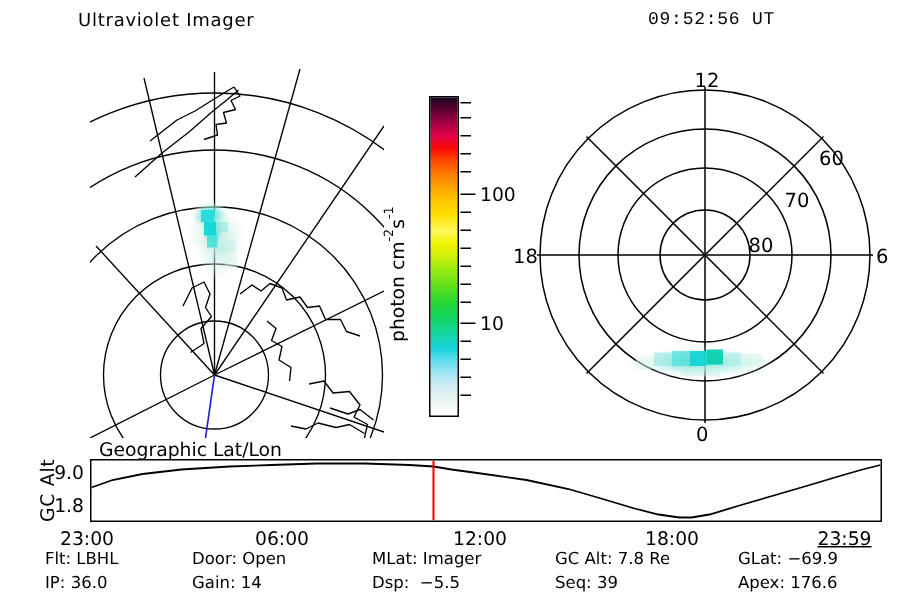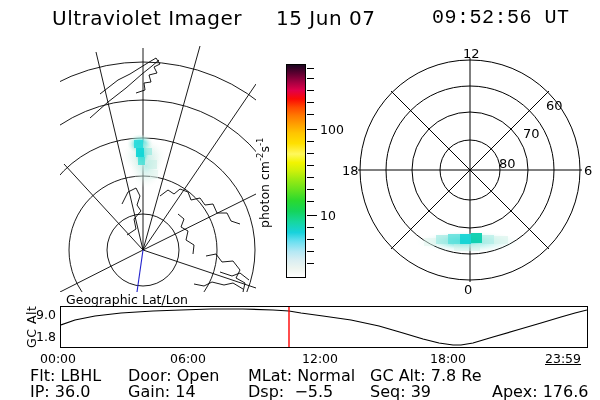--- a/index.html
+++ b/index.html
@@ -4,21 +4,21 @@
 <style>
   html,body{margin:0;padding:0;background:#ffffff;}
   body{width:600px;height:400px;overflow:hidden;
        font-family:"DejaVu Sans","Liberation Sans",sans-serif;color:#000;}
   #root{position:relative;width:600px;height:400px;background:#fff;}
 
   .abs{position:absolute;}
 
   
   #header{top:6px;left:0;width:600px;height:24px;}
-  #header span{position:absolute;font-size:20px;letter-spacing:.5px;white-space:nowrap;}
+  #header span{position:absolute;font-size:12px;letter-spacing:.5px;white-space:nowrap;}
   #hdr-title{left:52px;top:0;}
   #hdr-date{left:276px;top:0;}
   #hdr-time{left:432px;top:0;font-family:Liberation Mono, monospace;}
 
   
   .panel{position:absolute;}
   #geo-panel{left:60px;top:44px;width:196px;height:248px;}
   #apex-panel{left:336px;top:44px;width:268px;height:252px;}
   #cbar-panel{left:256px;top:48px;width:78px;height:244px;}
 
@@ -68,33 +68,32 @@
      border:1px solid #000;box-sizing:border-box;}
   #alt-ylab{position:absolute;left:24px;top:300px;width:18px;height:54px;
      font-size:12.5px;writing-mode:vertical-rl;transform:rotate(180deg);
      text-align:center;letter-spacing:.5px;}
   .alt-tick-txt{position:absolute;font-size:12.5px;text-align:right;width:34px;}
   #alt-hi{left:22px;top:307px;}
   #alt-lo{left:22px;top:329px;}
   .time-txt{position:absolute;top:351px;font-size:12.5px;white-space:nowrap;}
 
   
-  #status{position:absolute;left:30px;top:366px;width:560px;font-size:16px;text-align:right;}
+  #status{position:absolute;left:30px;top:366px;width:560px;font-size:11px;text-align:right;}
   #status .srow{position:relative;height:16px;}
   #status .cell{position:absolute;white-space:nowrap;}
   .c0{left:0px;}.c1{left:98px;}.c2{left:218px;}.c3{left:340px;}.c4{left:462px;}
 </style>
 </head>
 <body>
 
 <div id="root">
 
   <div id="header" class="abs">
     <span id="hdr-title">Ultraviolet Imager</span>
-    <span id="hdr-date">15 Jun 07</span>
     <span id="hdr-time">09:52:56 UT</span>
   </div>
 
   <div id="geo-panel" class="panel">
     <svg width="196" height="248" viewBox="0 0 196 248">
       <defs>
         <radialGradient id="augA" cx="50%" cy="50%" r="50%">
           <stop offset="0%" stop-color="#0fd6d6" stop-opacity="1"></stop>
           <stop offset="45%" stop-color="#6fe6e0" stop-opacity=".80"></stop>
           <stop offset="75%" stop-color="#bdeee4" stop-opacity=".45"></stop>
@@ -237,32 +236,33 @@
 
   <div id="alt-strip">
     <svg width="526" height="40" viewBox="0 0 526 40" preserveAspectRatio="none">
       <polyline fill="none" stroke="#000" stroke-width="1.2" points="0,18 14,13 34,9 60,6 92,4 120,3 150,2 182,2 212,3 228,4 240,6
                 262,9 290,13 318,19 342,26 362,32 378,36 392,38 400,38 412,36
                 432,30 456,23 480,16 500,10 514,6 526,3"></polyline>
       <line x1="228" y1="0" x2="228" y2="40" stroke="#ff0000" stroke-width="1.4"></line>
     </svg>
   </div>
 
-  <div class="time-txt" style="left:40px;">00:00</div>
+  <div class="time-txt" style="left:40px;">23:00</div>
   <div class="time-txt" style="left:170px;">06:00</div>
   <div class="time-txt" style="left:302px;">12:00</div>
   <div class="time-txt" style="left:430px;">18:00</div>
   <div class="time-txt" style="left:545px;text-decoration:underline;">23:59</div>
 
   <div id="status">
     <div class="srow">
       <span class="cell c0"><span>Flt:</span>&nbsp;<span>LBHL</span></span>
       <span class="cell c1"><span>Door:</span>&nbsp;<span>Open</span></span>
-      <span class="cell c2"><span>MLat:</span>&nbsp;<span>Normal</span></span>
+      <span class="cell c2"><span>MLat:</span>&nbsp;<span>Imager</span></span>
       <span class="cell c3"><span>GC Alt:</span>&nbsp;<span>7.8 Re</span></span>
+      <span class="cell c4"><span>GLat:</span>&nbsp;<span>−69.9</span></span>
     </div>
     <div class="srow">
       <span class="cell c0"><span>IP:</span>&nbsp;<span>36.0</span></span>
       <span class="cell c1"><span>Gain:</span>&nbsp;<span>14</span></span>
       <span class="cell c2"><span>Dsp:</span>&nbsp;&nbsp;<span>−5.5</span></span>
       <span class="cell c3"><span>Seq:</span>&nbsp;<span>39</span></span>
       <span class="cell c4"><span>Apex:</span>&nbsp;<span>176.6</span></span>
     </div>
   </div>
 

